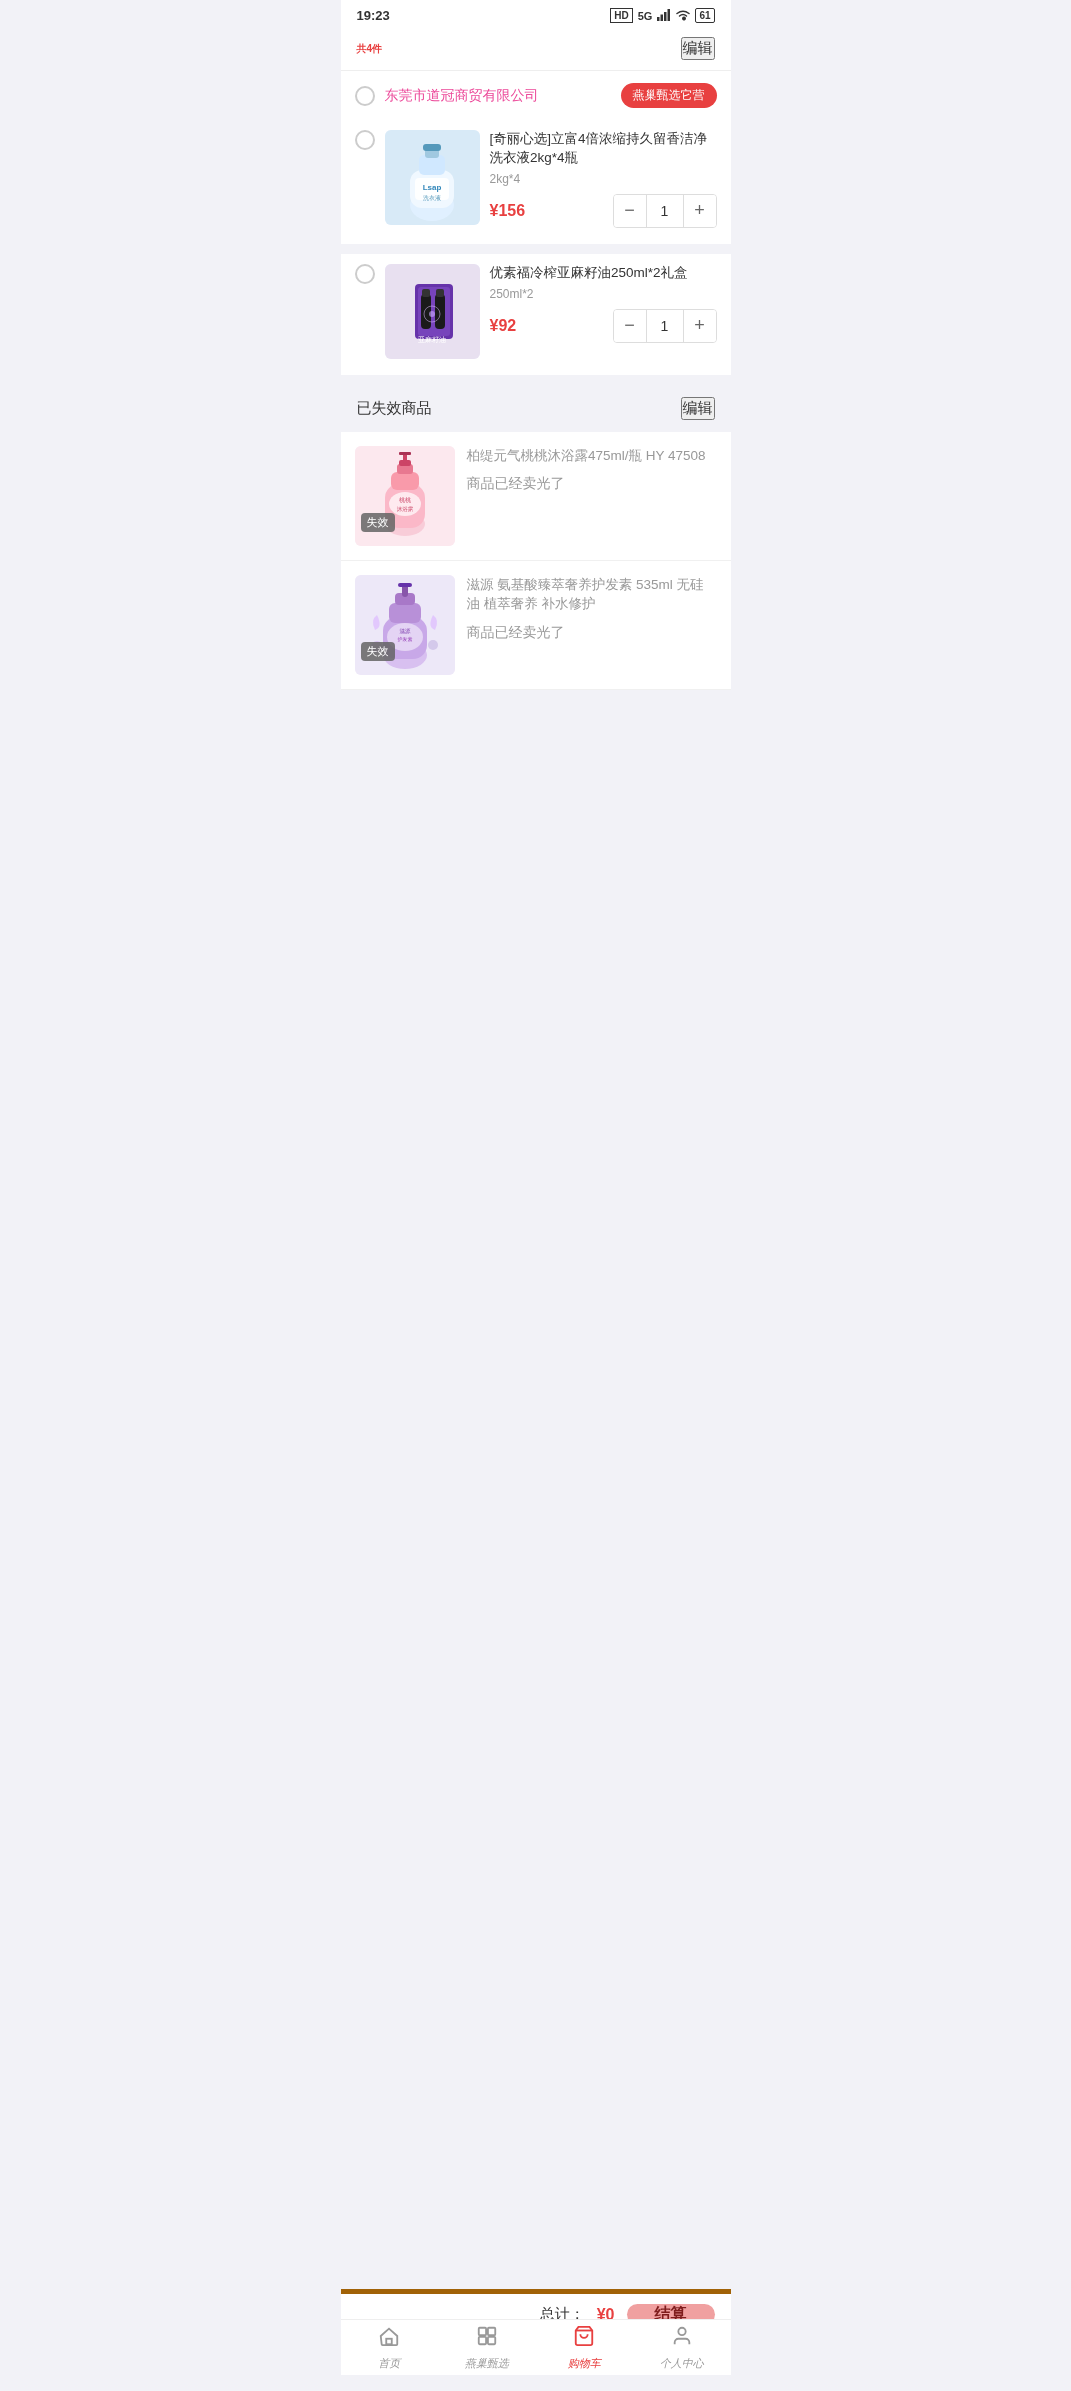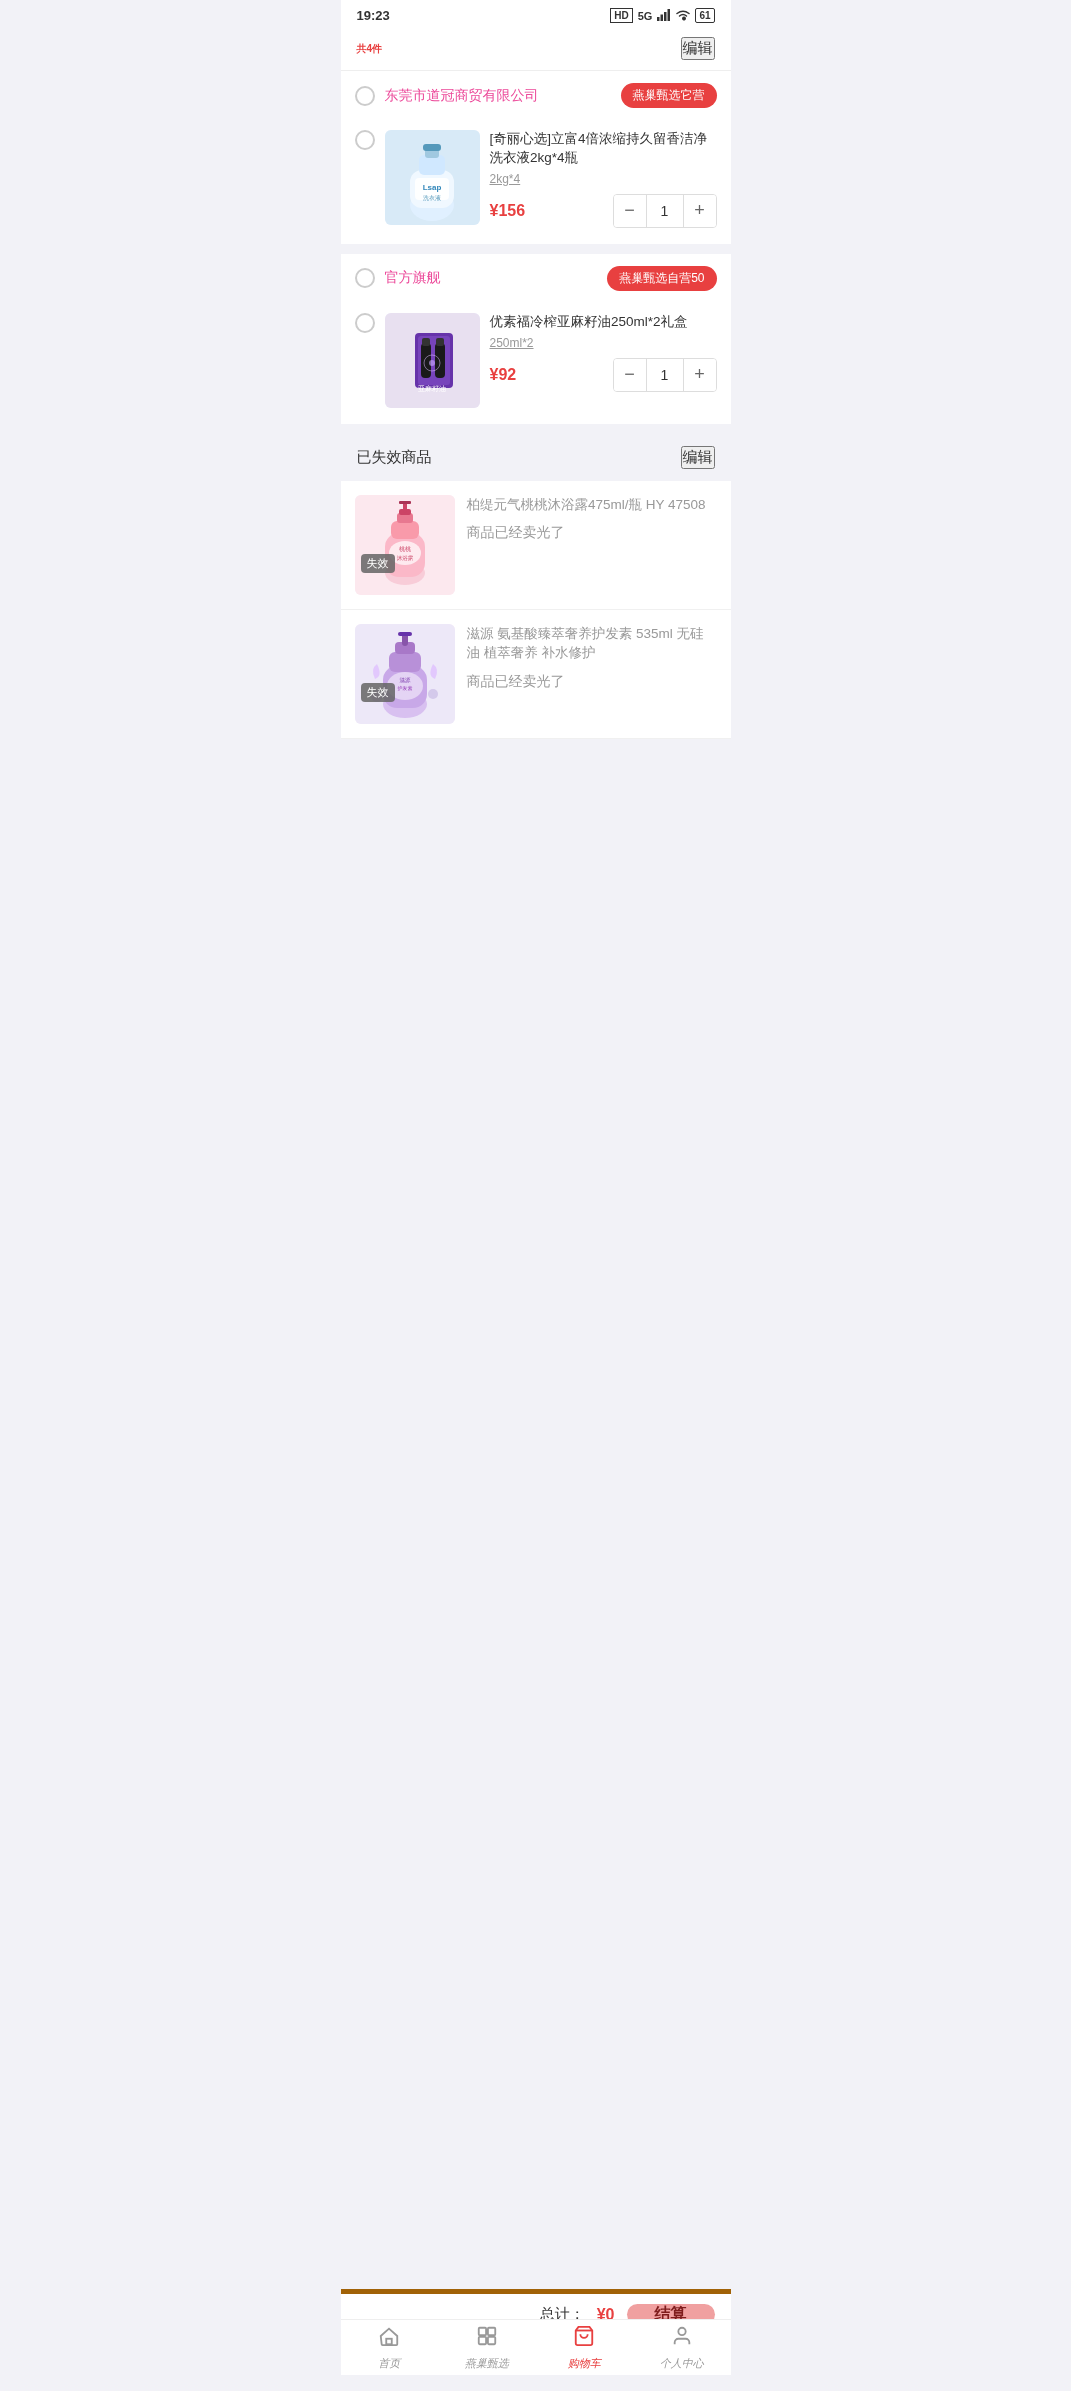--- a/index.html
+++ b/index.html
@@ -131,21 +131,20 @@
     .product-name {
       font-size: 13.5px;
       color: #333;
       line-height: 1.4;
       margin-bottom: 4px;
     }
     .product-spec {
       font-size: 12px;
       color: #999;
       margin-bottom: 8px;
-      text-decoration: underline;
     }
     .product-price-row {
       display: flex;
       align-items: center;
       justify-content: space-between;
     }
     .product-price {
       color: #e84040;
       font-size: 16px;
       font-weight: 700;
@@ -213,21 +212,21 @@
       border-radius: 6px;
       flex-shrink: 0;
       position: relative;
       overflow: hidden;
       display: flex;
       align-items: center;
       justify-content: center;
     }
     .expired-badge {
       position: absolute;
-      bottom: 22px;
+      bottom: 14px;
       left: 6px;
       background: rgba(100,100,100,0.85);
       color: #fff;
       font-size: 11px;
       border-radius: 4px;
       padding: 2px 6px;
       z-index: 2;
     }
     .expired-info {
       flex: 1;
@@ -389,27 +388,20 @@
             <button class="qty-btn">−</button>
             <span class="qty-value">1</span>
             <button class="qty-btn">+</button>
           </div>
         </div>
       </div>
     </div>
   </div>
 
   <div class="seller-section">
-    <div class="seller-header">
-      <div class="seller-left">
-        <div class="radio-circle"></div>
-        <span class="seller-name">官方旗舰</span>
-      </div>
-      <span class="seller-badge">燕巢甄选自营50</span>
-    </div>
 
     <div class="product-item">
       <div class="radio-circle"></div>
       <div class="product-image">
 
         <svg viewBox="0 0 95 95" xmlns="http://www.w3.org/2000/svg">
           <rect width="95" height="95" fill="#e8e0f0"></rect>
 
           <rect x="30" y="20" width="38" height="55" rx="4" fill="#6633aa"></rect>
           <rect x="33" y="23" width="32" height="49" rx="3" fill="#7744bb"></rect>

